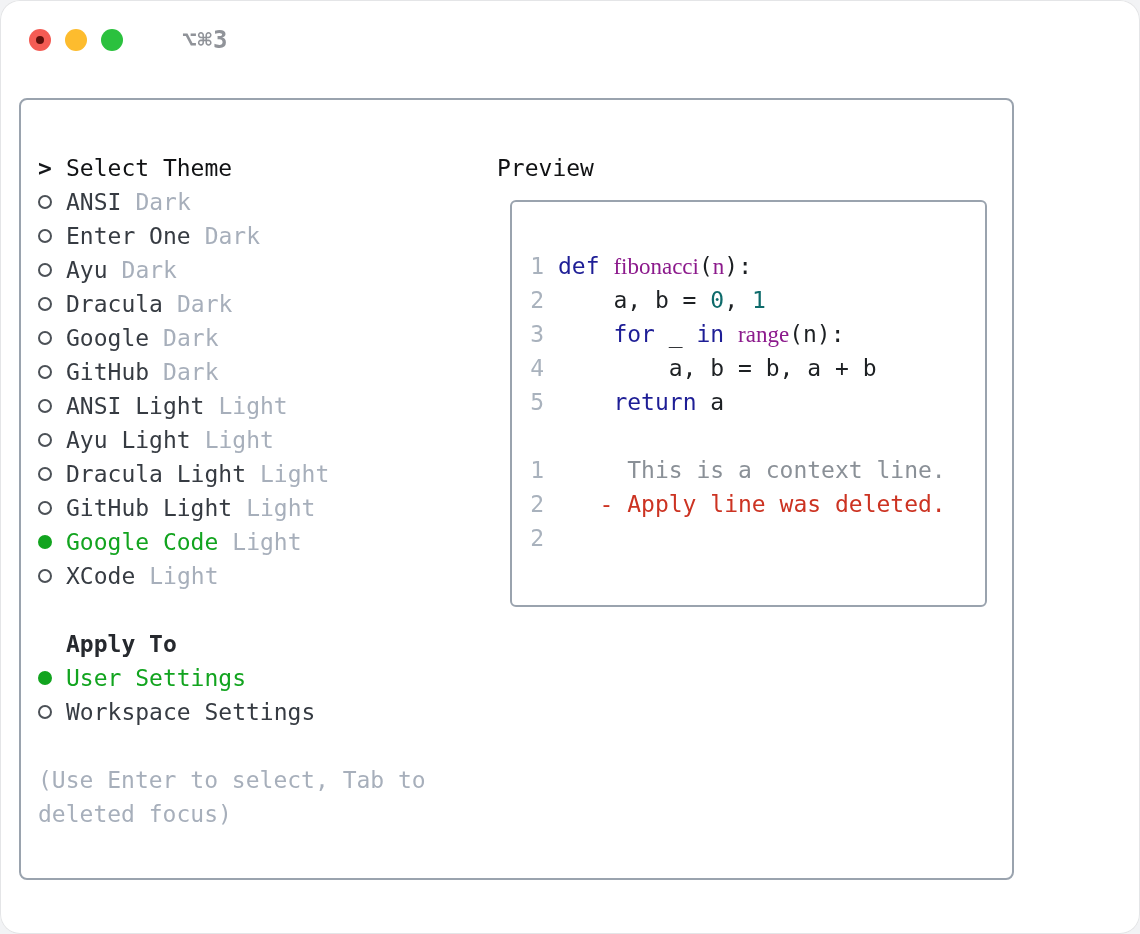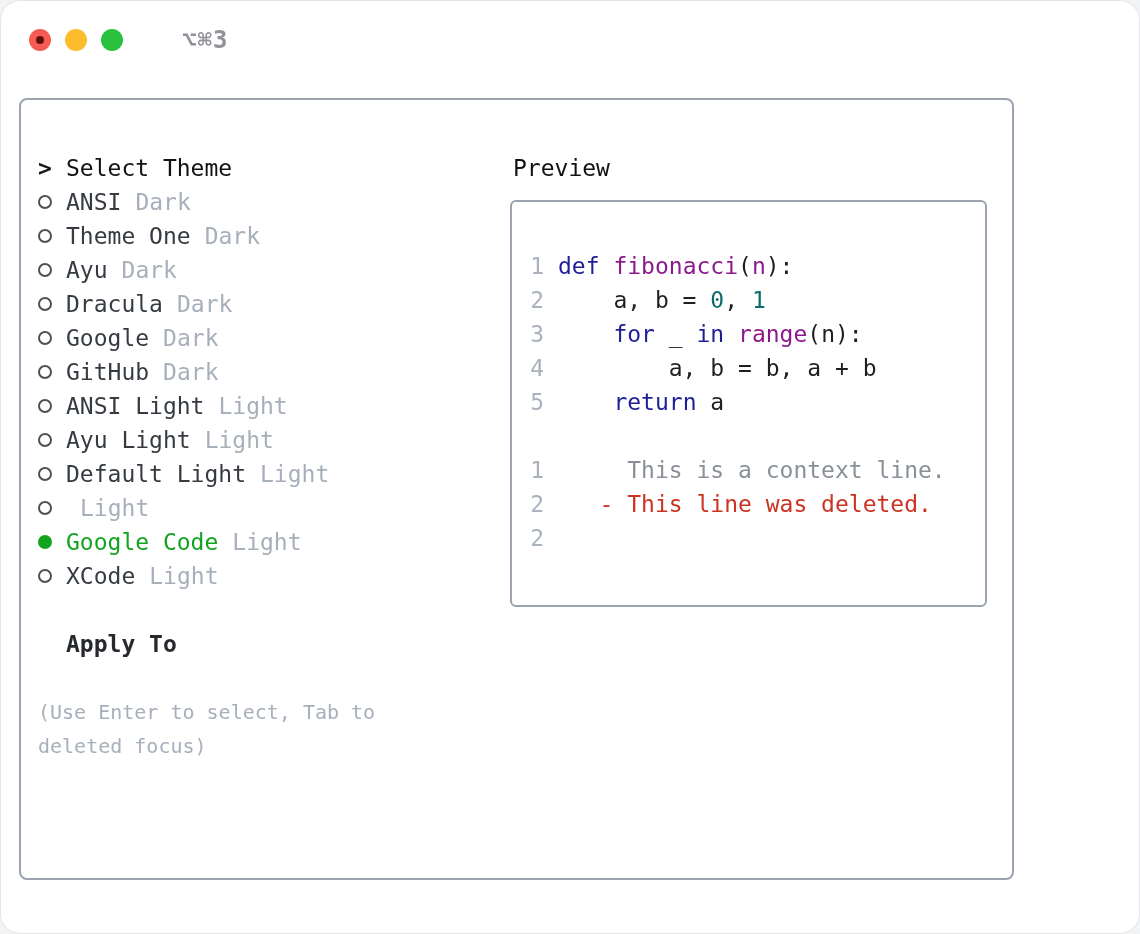--- a/index.html
+++ b/index.html
@@ -29,34 +29,34 @@
   .row{display:flex;align-items:center;height:34px;font-size:23px;white-space:pre;}
   .row.blank{height:34px;}
   .marker{width:28px;display:flex;align-items:center;flex:0 0 28px;}
   .prompt{font-weight:bold;color:#16181b;}
   .radio{width:14px;height:14px;border-radius:50%;border:2px solid #4c5157;box-sizing:border-box;display:inline-block;}
   .radio.on{background:#12a41f;border-color:#12a41f;}
   .hdr{font-weight:normal;color:#111214;}
   .tname{color:#363b42;}
   .tname.on{color:#12a41f;}
   .suffix{color:#a7afbb;margin-left:14px;}
-  .help{color:#a7afbb;font-size:20px;line-height:34px;height:34px;display:flex;align-items:center;}
+  .help{color:#a7afbb;font-size:23px;line-height:34px;height:34px;display:flex;align-items:center;}
   .left-col{position:absolute;left:17px;top:51px;}
   
-  .preview-header{position:absolute;left:492px;top:51px;}
+  .preview-header{position:absolute;left:476px;top:51px;}
   .preview-box{
     position:absolute;left:489px;top:100px;width:477px;height:407px;box-sizing:border-box;
     border:2px solid #9aa3ae;border-radius:6px;background:#fff;
     padding:47px 0 0 18px;overflow:hidden;
   }
   .code-line{display:flex;height:34px;align-items:center;font-size:23px;white-space:pre;}
   .ln{color:#a9b2bd;width:14px;flex:0 0 14px;text-align:right;margin-right:14px;}
   .code-text{white-space:pre;}
   .tok-kw{color:#1e1e96;}
-  .tok-fn{color:#8c1a8c;}
+  .tok-fn{color:#8c1a8c;font-family:Liberation Serif, serif;}
   .tok-lit{color:#0e6b6b;}
   .tok-pl{color:#1d2023;}
   .tok-ctx{color:#8a9097;}
   .tok-del{color:#cc3322;}
   .tok-add{color:#1bc427;}
 </style>
 </head>
 <body>
 
 <div class="window">
@@ -71,57 +71,61 @@
   <div class="panel">
 
     <div class="left-col">
       <div class="row">
         <span class="marker prompt">&gt;</span>
         <span class="hdr">Select Theme</span>
       </div>
 
       <div>
           <div class="row"><span class="marker"><span class="radio"></span></span><span class="tname">ANSI</span><span class="suffix">Dark</span></div>
-          <div class="row"><span class="marker"><span class="radio"></span></span><span class="tname">Theme One</span><span class="suffix">Dark</span></div>
+          <div class="row"><span class="marker"><span class="radio"></span></span><span class="tname">Enter One</span><span class="suffix">Dark</span></div>
           <div class="row"><span class="marker"><span class="radio"></span></span><span class="tname">Ayu</span><span class="suffix">Dark</span></div>
           <div class="row"><span class="marker"><span class="radio"></span></span><span class="tname">Dracula</span><span class="suffix">Dark</span></div>
           <div class="row"><span class="marker"><span class="radio"></span></span><span class="tname">Google</span><span class="suffix">Dark</span></div>
           <div class="row"><span class="marker"><span class="radio"></span></span><span class="tname">GitHub</span><span class="suffix">Dark</span></div>
           <div class="row"><span class="marker"><span class="radio"></span></span><span class="tname">ANSI Light</span><span class="suffix">Light</span></div>
           <div class="row"><span class="marker"><span class="radio"></span></span><span class="tname">Ayu Light</span><span class="suffix">Light</span></div>
-          <div class="row"><span class="marker"><span class="radio"></span></span><span class="tname">Default Light</span><span class="suffix">Light</span></div>
-          <div class="row"><span class="marker"><span class="radio"></span></span><span class="suffix">Light</span></div>
+          <div class="row"><span class="marker"><span class="radio"></span></span><span class="tname">Dracula Light</span><span class="suffix">Light</span></div>
+          <div class="row"><span class="marker"><span class="radio"></span></span><span class="tname">GitHub Light</span><span class="suffix">Light</span></div>
           <div class="row"><span class="marker"><span class="radio on"></span></span><span class="tname on">Google Code</span><span class="suffix">Light</span></div>
           <div class="row"><span class="marker"><span class="radio"></span></span><span class="tname">XCode</span><span class="suffix">Light</span></div>
         </div>
 
       <div class="row blank"></div>
 
       <div class="row">
         <span class="marker"></span>
         <span class="hdr" style="font-weight:bold;color:#26292e;">Apply To</span>
       </div>
 
+      <div>
+          <div class="row"><span class="marker"><span class="radio on"></span></span><span class="tname on">User Settings</span></div>
+          <div class="row"><span class="marker"><span class="radio"></span></span><span class="tname">Workspace Settings</span></div>
+        </div>
 
       <div class="row blank"></div>
 
       <div class="help">(Use Enter to select, Tab to</div>
       <div class="help">deleted focus)</div>
     </div>
 
     <div class="preview-header row">
       <span class="hdr">Preview</span>
     </div>
 
     <div class="preview-box">
         <div class="code-line"><span class="ln">1</span><span class="code-text"><span class="tok-kw">def</span><span class="tok-pl"> </span><span class="tok-fn">fibonacci</span><span class="tok-pl">(</span><span class="tok-fn">n</span><span class="tok-pl">):</span></span></div>
         <div class="code-line"><span class="ln">2</span><span class="code-text"><span class="tok-pl">    a, b = </span><span class="tok-lit">0</span><span class="tok-pl">, </span><span class="tok-lit">1</span></span></div>
         <div class="code-line"><span class="ln">3</span><span class="code-text"><span class="tok-pl">    </span><span class="tok-kw">for</span><span class="tok-pl"> _ </span><span class="tok-kw">in</span><span class="tok-pl"> </span><span class="tok-fn">range</span><span class="tok-pl">(n):</span></span></div>
         <div class="code-line"><span class="ln">4</span><span class="code-text"><span class="tok-pl">        a, b = b, a + b</span></span></div>
         <div class="code-line"><span class="ln">5</span><span class="code-text"><span class="tok-pl">    </span><span class="tok-kw">return</span><span class="tok-pl"> a</span></span></div>
         <div class="code-line"><span class="ln"></span><span class="code-text"></span></div>
         <div class="code-line"><span class="ln">1</span><span class="code-text"><span class="tok-ctx">     This is a context line.</span></span></div>
-        <div class="code-line"><span class="ln">2</span><span class="code-text"><span class="tok-del">   - This line was deleted.</span></span></div>
+        <div class="code-line"><span class="ln">2</span><span class="code-text"><span class="tok-del">   - Apply line was deleted.</span></span></div>
         <div class="code-line"><span class="ln">2</span></div>
       </div>
 
   </div>
 </div>
 
 </body></html>

